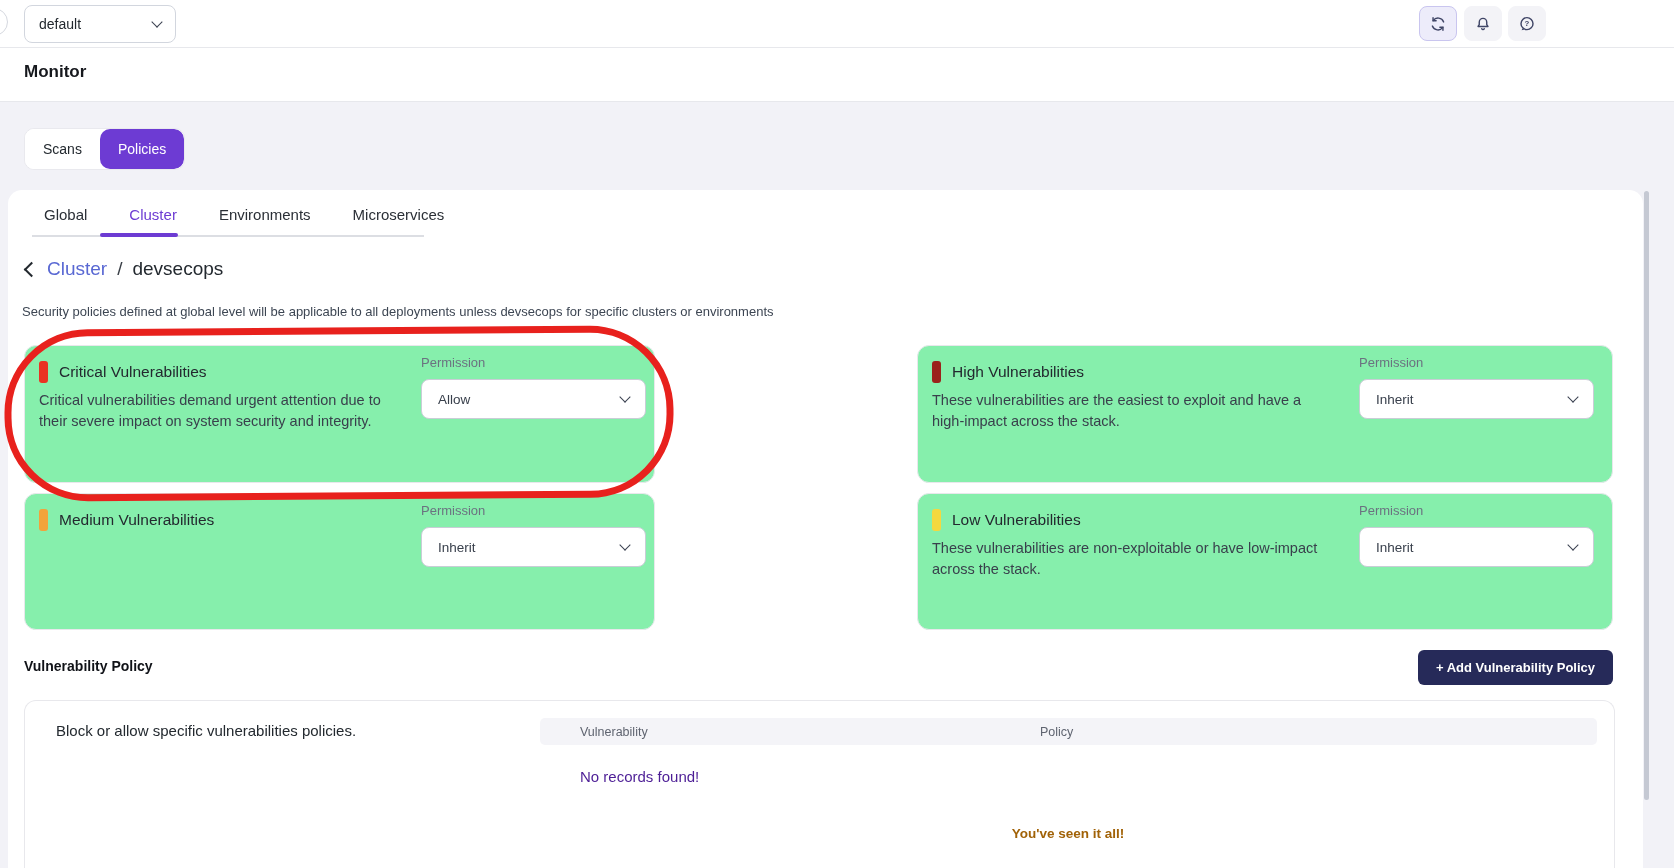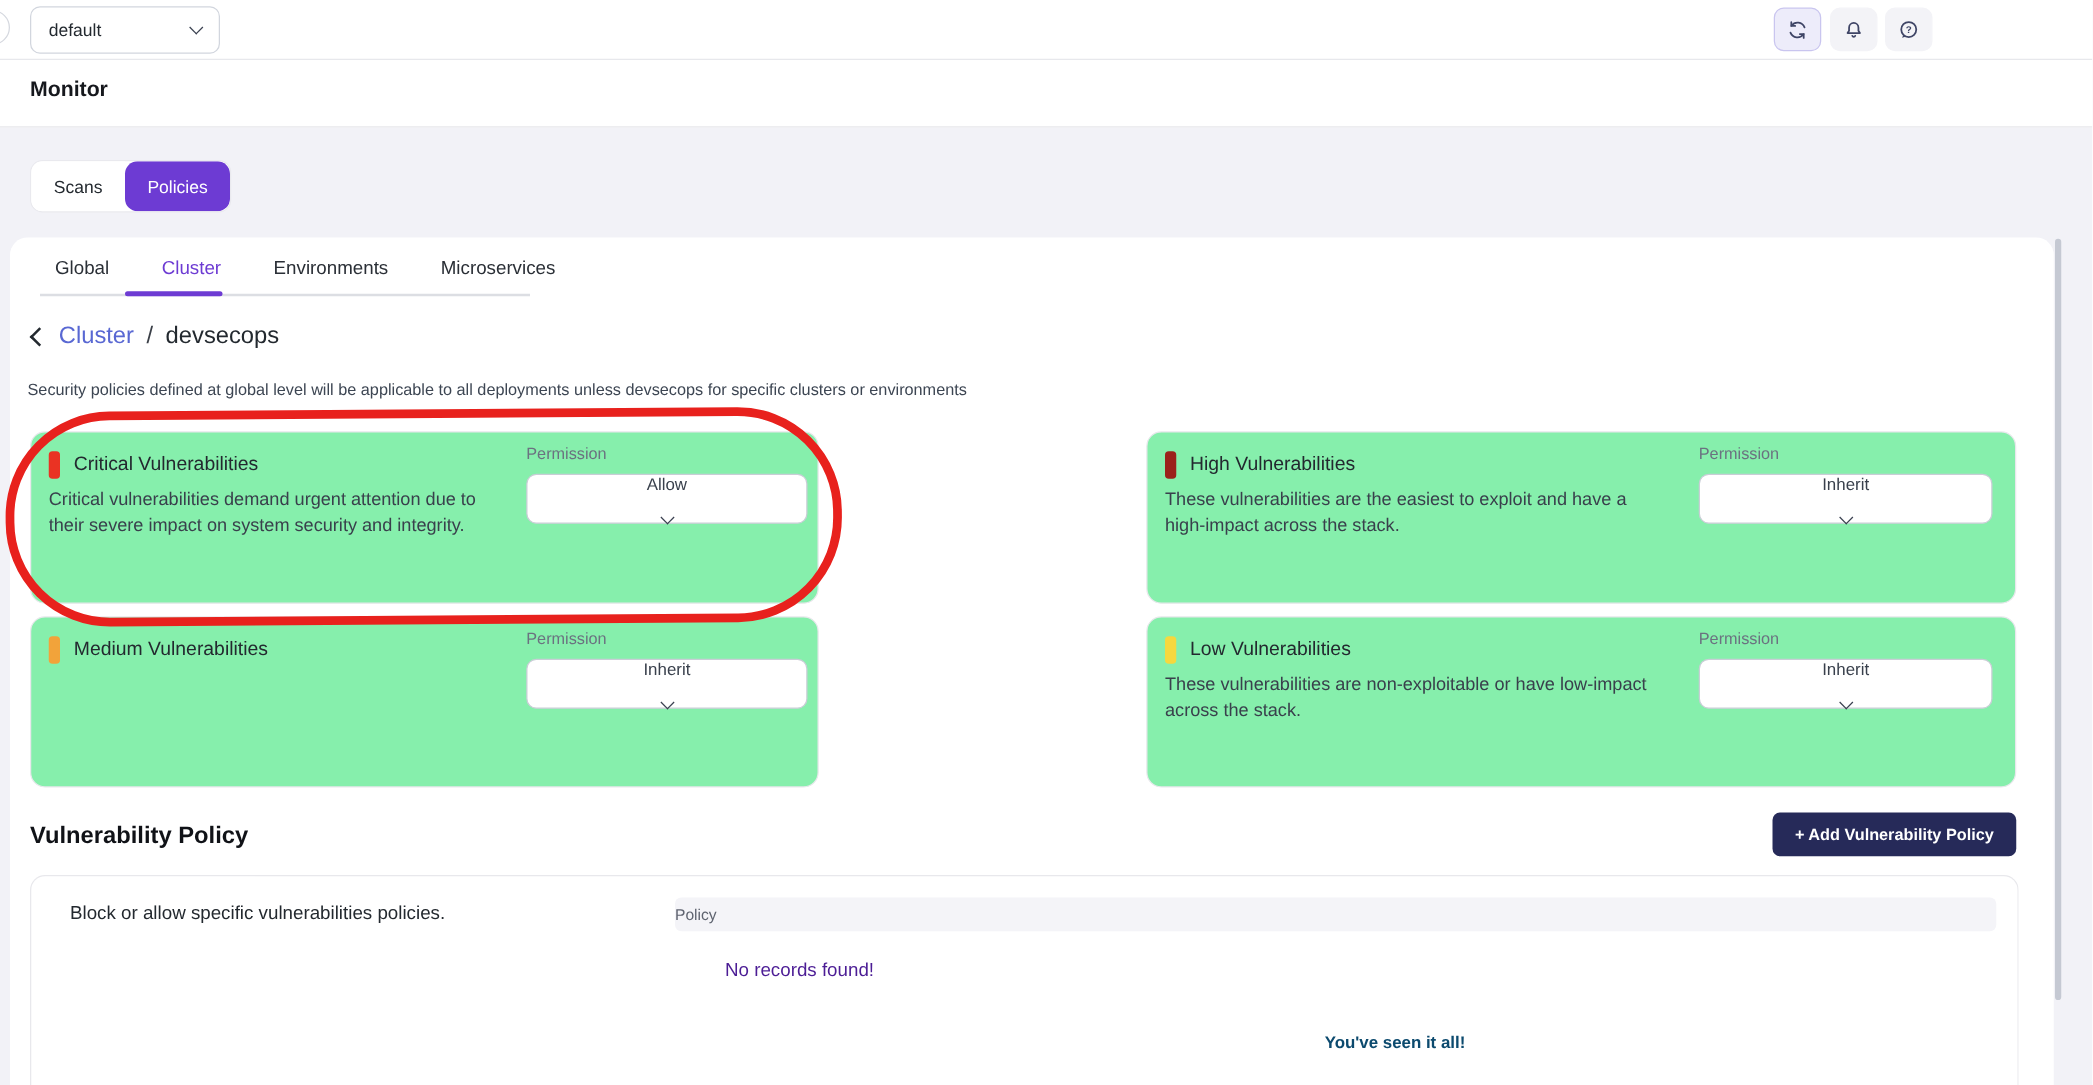--- a/index.html
+++ b/index.html
@@ -62,43 +62,43 @@
   .c-medium{left:24px;top:493px;width:631px;height:137px;}
   .c-low{left:917px;top:493px;width:696px;height:137px;}
   .marker{position:absolute;left:14px;top:15px;width:9px;height:22px;border-radius:3px;}
   .card-title{position:absolute;left:34px;top:17px;font-size:15.5px;font-weight:500;color:#23292f;}
   .card-desc{position:absolute;left:14px;top:44px;font-size:14.5px;line-height:21px;color:#39404c;}
   .c-critical .card-desc,.c-medium .card-desc{width:356px;}
   .c-high .card-desc,.c-low .card-desc{width:388px;}
   .perm-label{position:absolute;top:9px;font-size:13px;color:#6b7280;}
   .perm-select{position:absolute;top:33px;height:40px;background:#fff;border:1px solid #c9cdd6;
                border-radius:8px;display:flex;align-items:center;justify-content:space-between;
-               padding:0 16px;box-sizing:border-box;font-size:13.5px;color:#39404c;cursor:pointer;flex-direction:column;}
+               padding:0 16px;box-sizing:border-box;font-size:13.5px;color:#39404c;cursor:pointer;}
   .c-critical .perm-label,.c-medium .perm-label{left:396px;}
   .c-critical .perm-select,.c-medium .perm-select{left:396px;width:225px;}
   .c-high .perm-label,.c-low .perm-label{left:441px;}
   .c-high .perm-select,.c-low .perm-select{left:441px;width:235px;}
 
   
   .annotation{left:0px;top:318px;width:690px;height:195px;pointer-events:none;z-index:6;}
 
   
-  .vp-heading{left:24px;top:658px;font-size:19px;font-weight:600;color:#101217;}
+  .vp-heading{left:24px;top:658px;font-size:14px;font-weight:600;color:#101217;}
   .add-btn{left:1418px;top:650px;width:195px;height:35px;background:var(--navy);color:#fff;border:none;
            border-radius:6px;font-size:13px;font-weight:700;display:flex;align-items:center;
            justify-content:center;cursor:pointer;font-family:"Liberation Sans",sans-serif;}
   .vp-card{left:24px;top:700px;width:1589px;height:180px;background:#fff;border:1px solid #e8e8ec;
            border-radius:12px 12px 0 0;border-bottom:none;}
   .vp-sub{left:56px;top:722px;font-size:15px;color:#23292f;}
   .thead{left:540px;top:718px;width:1057px;height:27px;background:#f4f4f8;border-radius:5px;
          display:flex;align-items:center;}
   .th{font-size:12.5px;color:#5f6470;font-weight:500;}
   .th-vuln{margin-left:40px;width:460px;}
   .empty-row{left:580px;top:768px;font-size:15px;color:#4c1d95;}
-  .end-msg{left:1016px;top:826px;width:200px;text-align:center;font-size:13.5px;font-weight:700;color:#0c4a6e;}
+  .end-msg{left:968px;top:826px;width:200px;text-align:center;font-size:13.5px;font-weight:700;color:#a16207;}
 </style>
 </head>
 <body>
 
 <div class="stage">
 
   <div class="abs topbar"></div>
   <div class="abs edge-circle"></div>
 
   <div class="abs proj-select">
@@ -210,18 +210,19 @@
     <rect id="annotation-rect" x="8" y="13" width="662" height="165" rx="80" fill="none" stroke="#e8211d" stroke-width="7" stroke-linecap="round" transform="rotate(-0.4 340 95)"></rect>
   </svg>
 
   <div class="abs vp-heading">Vulnerability Policy</div>
   <button class="abs add-btn">+ Add Vulnerability Policy</button>
 
   <div class="abs vp-card"></div>
   <div class="abs vp-sub">Block or allow specific vulnerabilities policies.</div>
 
   <div class="abs thead">
+    <span class="th th-vuln">Vulnerability</span>
     <span class="th">Policy</span>
   </div>
   <div class="abs empty-row">No records found!</div>
   <div class="abs end-msg">You've seen it all!</div>
 
 </div>
 
 </body></html>

